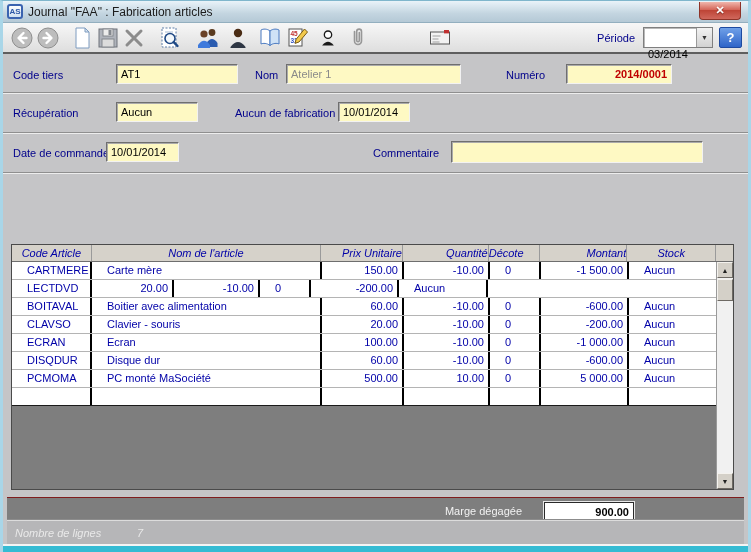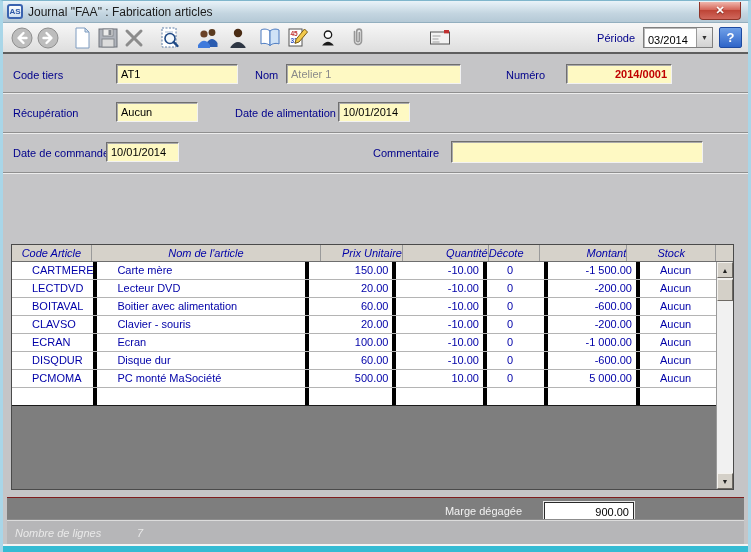--- a/index.html
+++ b/index.html
@@ -22,21 +22,21 @@
   
   .toolbar { position:absolute; left:0; top:22px; right:0; height:31px;
              background:linear-gradient(#F7F7F7,#DEDEDE); border-bottom:2px solid #5E5E5E;
              display:flex; align-items:center; padding:0 6px; }
   .tb-btn { width:26px; height:26px; display:flex; align-items:center; justify-content:center; }
   .tb-spacer { width:56px; }
   .tb-right { margin-left:auto; display:flex; align-items:center; }
   .periode-label { color:#00008B; font-size:11px; margin-right:8px; }
   .combo { display:flex; width:70px; height:21px; border:1px solid #7F7F7F; background:#fff;
            box-shadow:inset 1px 1px 0 #B9B9B9; }
-  .combo-value { flex:1; font-size:11px; padding:6px 0 0 4px; color:#000; }
+  .combo-value { flex:1; font-size:11px; padding:20px 0 0 4px; color:#000; }
   .combo-btn { width:16px; background:linear-gradient(#F2F2F2,#D2D2D2); border-left:1px solid #9A9A9A;
                font-size:7px; color:#333; display:flex; align-items:center; justify-content:center; }
   .help-btn { width:23px; height:21px; margin-left:6px; background:linear-gradient(#6FA0E8,#2E64C8);
               border:1px solid #1E4AA0; border-radius:2px; color:#fff; font-weight:bold; font-size:13px;
               text-align:center; line-height:19px; }
   
   .flabel { position:absolute; font-size:11px; color:#00008B; white-space:nowrap; }
   .tfield { position:absolute; background:#fef9c3; border:1px solid; border-color:#6F6F6F #F2F2F2 #F2F2F2 #6F6F6F;
             box-shadow:inset 1px 1px 0 #ABABAB; height:20px; font-family:"Liberation Sans",sans-serif;
             font-size:11px; padding:0 4px; color:#000; outline:none; }
@@ -44,40 +44,40 @@
   .tfield.num-red { color:#C00000; text-align:right; font-weight:bold; }
   .groove { position:absolute; left:0; right:0; height:2px; border-top:1px solid #8F8F8F; border-bottom:1px solid #EDEDED; }
   
   .grid { position:absolute; left:8px; top:243px; width:723px; height:246px;
           border:1px solid #4A4A4A; background:#7E7E7E; }
   .thead { display:flex; height:17px; background:#D6D2CA; border-bottom:1px solid #6E6E6E; }
   .hcell { font-size:11px; color:#0000A8; text-align:center; padding-top:2px;
            border-right:1px solid #9A9A9A; overflow:hidden; white-space:nowrap;font-style:italic; }
   .trow { display:flex; height:18px; background:#fff; border-bottom:1px solid #B4B4B4; }
   .trow.empty { border-bottom:1px solid #1A1A1A; }
-  .tcell { font-size:11px; color:#0000A8; padding:2px 4px 0 4px; border-right:4px solid #000000;
-           overflow:hidden; white-space:nowrap;margin-left:16px; }
+  .tcell { font-size:11px; color:#0000A8; padding:2px 4px 0 15px; border-right:2px solid #000000;
+           overflow:hidden; white-space:nowrap; }
   .col0{width:80px;} .col1{width:230px;} .col2{width:82px;text-align:right;}
   .col3{width:86px;text-align:right;} .col4{width:51px;text-align:left;}
   .col5{width:88px;text-align:right;} .col6{width:89px;} .colsb{width:17px;border-right:none;}
   
   .vscroll { position:absolute; right:0; top:17px; bottom:0; width:17px; background:#F1F1F1; border-left:1px solid #9A9A9A; }
   .sbtn { position:absolute; left:0; width:16px; height:16px; background:#D4D0C8;
           border:1px solid; border-color:#F4F2EE #6E6A64 #6E6A64 #F4F2EE; font-size:7px; color:#222;
           display:flex; align-items:center; justify-content:center; }
   .sbtn.up { top:0; } .sbtn.down { bottom:0; }
   .sthumb { position:absolute; left:0; top:17px; width:16px; height:22px; background:#D4D0C8;
             border:1px solid; border-color:#F4F2EE #6E6A64 #6E6A64 #F4F2EE; }
   
   .marge-bar { position:absolute; left:4px; right:4px; top:490px; height:26px; background:#7E7E7E;
                border-top:1px solid #7f1d1d;margin-top:6px; }
   .marge-label { position:absolute; right:222px; top:7px; font-size:11px; color:#F2F2F2; }
   .marge-field { position:absolute; left:537px; top:4px; width:90px; height:19px; background:#fff;
                  border:1px solid #2A2A2A; box-shadow:0 0 0 1px #E8E8E8; font-size:11px;
-                 text-align:right; padding:0 4px; font-family:"Liberation Sans",sans-serif; }
+                 text-align:right; padding:0 4px; font-family:"Liberation Sans",sans-serif;font-weight:bold; }
   .statusbar { position:absolute; left:4px; right:4px; top:518px; height:43px; background:#B6B6B8;
                border-top:1px solid #8C8C8C; box-shadow:inset 0 1px 0 #DCDCDC; }
   .status-text { position:absolute; left:8px; top:7px; font-size:11px; font-style:italic; color:#E9E9E9; }
   .status-count { position:absolute; left:130px; top:7px; font-size:11px; font-style:italic; color:#E9E9E9; }
   .bottom-white { position:absolute; left:0; right:0; bottom:6px; height:2px; background:#F4F4F4; }
   .bottom-cyan { position:absolute; left:0; right:0; bottom:0; height:6px; background:#35BBD3; }
 </style>
 </head>
 <body>
 
@@ -190,21 +190,21 @@
   <input class="tfield" style="left: 113px; top: 63px; width: 122px;" value="AT1">
   <span class="flabel" style="left:252px; top:68px">Nom</span>
   <input class="tfield disabled" style="left: 283px; top: 63px; width: 175px;" readonly="" value="Atelier 1">
   <span class="flabel" style="left:503px; top:68px">Numéro</span>
   <input class="tfield num-red" style="left: 563px; top: 63px; width: 106px;" readonly="" value="2014/0001">
 
   <div class="groove" style="top:91px"></div>
 
   <span class="flabel" style="left:10px; top:106px">Récupération</span>
   <input class="tfield" style="left: 113px; top: 101px; width: 82px;" value="Aucun">
-  <span class="flabel" style="left:232px; top:106px">Date de alimentation</span>
+  <span class="flabel" style="left:232px; top:106px">Aucun de fabrication</span>
   <input class="tfield" style="left: 335px; top: 101px; width: 72px;" value="10/01/2014">
 
   <div class="groove" style="top:131px"></div>
 
   <span class="flabel" style="left:10px; top:146px">Date de commande</span>
   <input class="tfield" style="left: 103px; top: 141px; width: 73px;" value="10/01/2014">
   <span class="flabel" style="left:370px; top:146px">Commentaire</span>
   <input class="tfield" style="left: 448px; top: 140px; width: 252px; height: 22px;" value="">
 
   <div class="groove" style="top:171px"></div>
@@ -225,21 +225,20 @@
           <div class="tcell col0">CARTMERE</div>
           <div class="tcell col1">Carte mère</div>
           <div class="tcell col2">150.00</div>
           <div class="tcell col3">-10.00</div>
           <div class="tcell col4">0</div>
           <div class="tcell col5">-1 500.00</div>
           <div class="tcell col6">Aucun</div>
         </div>
         <div class="trow">
           <div class="tcell col0">LECTDVD</div>
-          <div class="tcell col1">Lecteur DVD</div>
           <div class="tcell col2">20.00</div>
           <div class="tcell col3">-10.00</div>
           <div class="tcell col4">0</div>
           <div class="tcell col5">-200.00</div>
           <div class="tcell col6">Aucun</div>
         </div>
         <div class="trow">
           <div class="tcell col0">BOITAVAL</div>
           <div class="tcell col1">Boitier avec alimentation</div>
           <div class="tcell col2">60.00</div>

